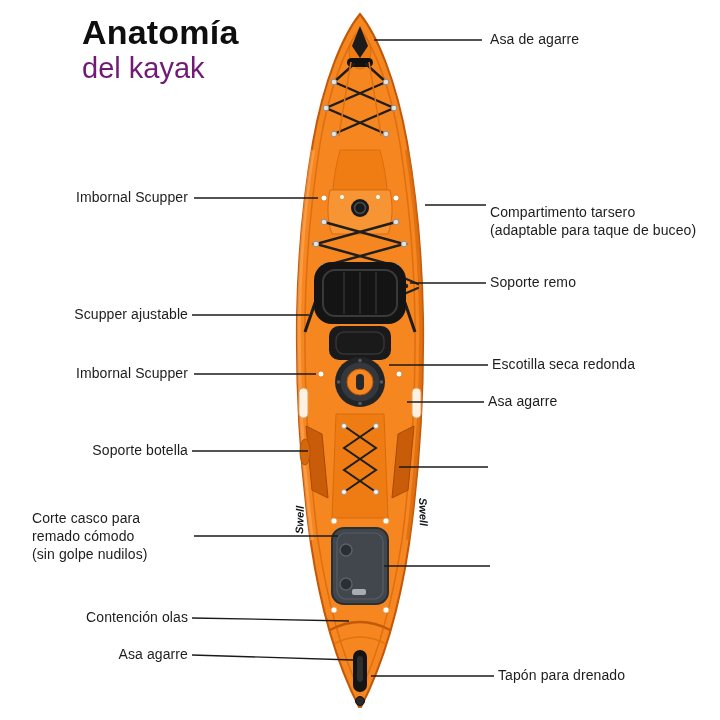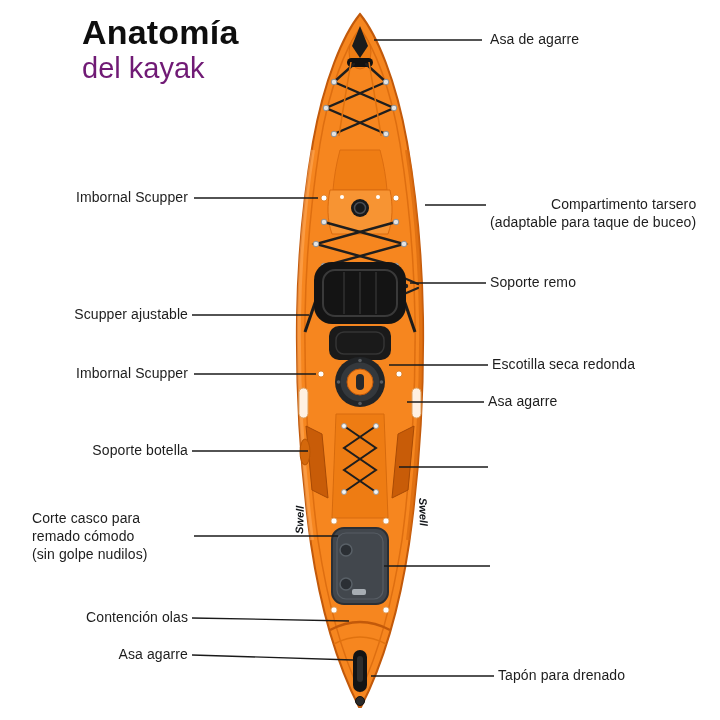--- a/index.html
+++ b/index.html
@@ -4,21 +4,21 @@
 <style>
   html,body{margin:0;padding:0;background:#ffffff;}
   body{width:720px;height:720px;font-family:"Liberation Sans",sans-serif;}
   .stage{position:relative;width:720px;height:720px;background:#ffffff;overflow:hidden;}
   .diagram-svg{position:absolute;left:0;top:0;}
   .title{position:absolute;left:82px;top:14px;color:#0e0e0e;}
   .title .t1{display:block;font-size:34px;font-weight:800;line-height:1.08;letter-spacing:.2px;}
   .title .t2{display:block;font-size:29px;font-weight:400;line-height:1.18;color:#701a75;}
   .label{position:absolute;font-size:14px;font-weight:500;color:#1d1d1d;line-height:1.27;white-space:pre-line;letter-spacing:.1px;}
   .left-col{}
-  .right-col{text-align:right;}
+  .right-col{text-align:left;}
   .center-txt{text-align:left;}
   .lead{stroke:#1a1a1a;stroke-width:1.3;}
 </style>
 </head>
 <body>
 
 <div class="stage">
 
   <svg class="diagram-svg" width="720" height="720" viewBox="0 0 720 720">
 
@@ -182,20 +182,20 @@
   <div class="label left-col" style="right:532px;top:306px;">Scupper ajustable</div>
   <div class="label left-col" style="right:532px;top:365px;">Imbornal Scupper</div>
   <div class="label left-col" style="right:532px;top:442px;">Soporte botella</div>
   <div class="label left-col center-txt" style="right:532px;top:510px;width:156px;">Corte casco para
 remado cómodo
 (sin golpe nudilos)</div>
   <div class="label left-col" style="right:532px;top:609px;">Contención olas</div>
   <div class="label left-col" style="right:532px;top:646px;">Asa agarre</div>
 
   <div class="label right-col" style="left:490px;top:31px;">Asa de agarre</div>
-  <div class="label right-col" style="left:490px;top:196px;">Compartimento tarsero
+  <div class="label right-col" style="left:490px;top:204px;">Compartimento tarsero
 (adaptable para taque de buceo)</div>
   <div class="label right-col" style="left:490px;top:274px;">Soporte remo</div>
   <div class="label right-col" style="left:492px;top:356px;">Escotilla seca redonda</div>
   <div class="label right-col" style="left:488px;top:393px;">Asa agarre</div>
   <div class="label right-col" style="left:498px;top:667px;">Tapón para drenado</div>
 
 </div>
 
 </body></html>

